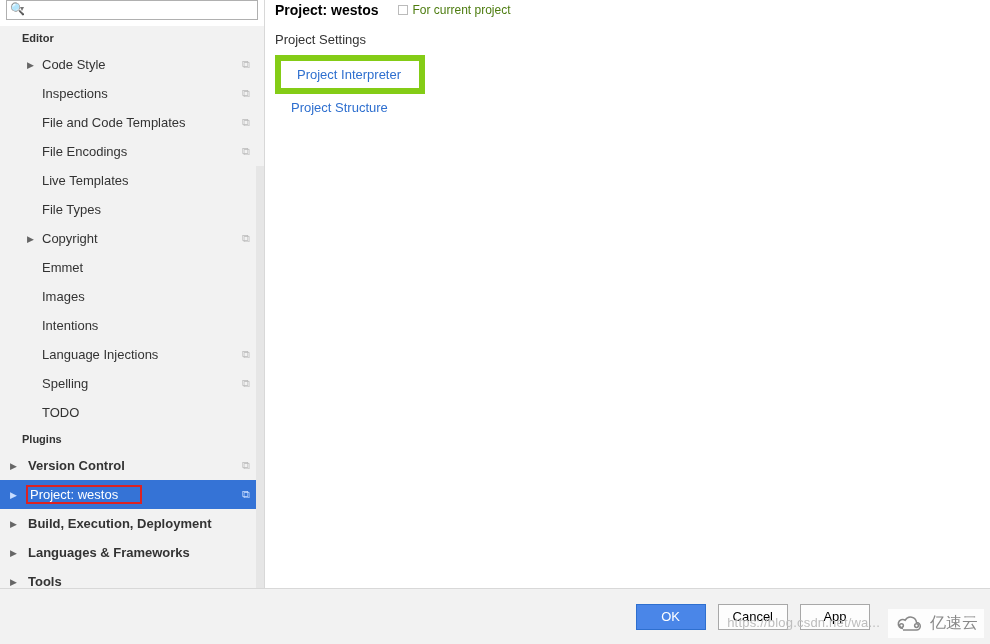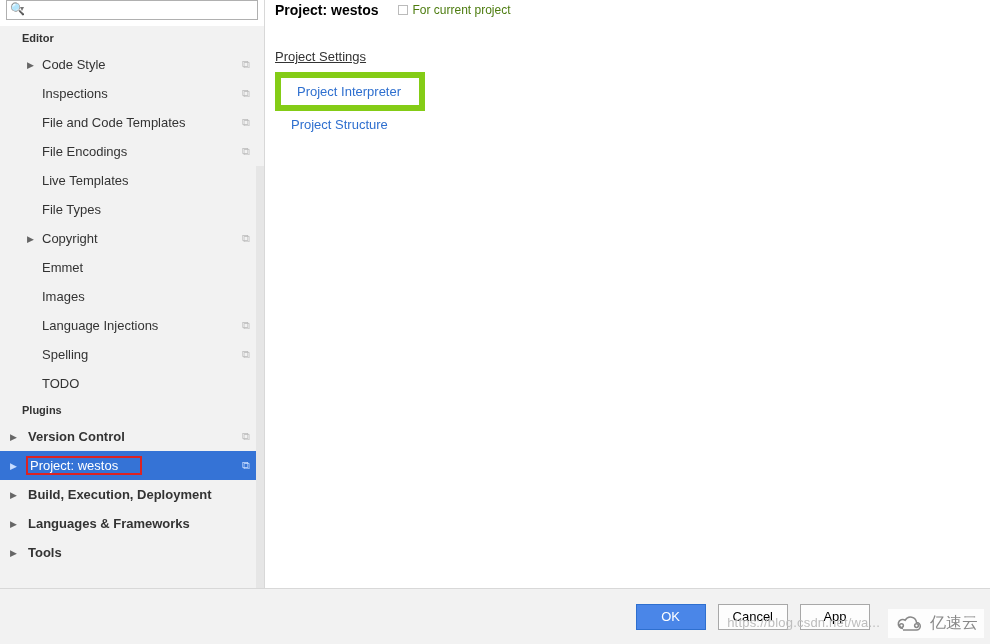--- a/index.html
+++ b/index.html
@@ -30,21 +30,21 @@
     
     .sb-scrollind { position:absolute; right:0; top:140px; width:8px; height:460px; background:#e6e6e6; }
     
     
     .main { flex:1; padding: 0 0 0 10px; position:relative; }
     .crumb { display:flex; align-items:center; gap:20px; height:20px; }
     .crumb-title { font-weight:bold; font-size:14px; }
     .crumb-sub { color:#4d7c0f; font-size:12px; display:flex; align-items:center; gap:4px; }
     .crumb-icon { width:10px;height:10px;border:1px solid #bbb;display:inline-block; }
     
-    .ps-head { margin-top:29px; font-size:13px; color:#333;text-decoration:underline; }
+    .ps-head { margin-top:12px; font-size:13px; color:#333; }
     .ps-links { margin-top:8px; }
     .ps-link { display:block; padding:6px 0 6px 16px; color:#2e6fcf; font-size:13px; text-decoration:none; }
     .ps-link.boxed { border:6px solid #84cc16; width:150px; }
     
     
     .bottom { position:absolute; left:0; right:0; bottom:0; height:56px; background:#f2f2f2; border-top:1px solid #d8d8d8; display:flex; align-items:center; justify-content:flex-end; padding-right:120px; gap:12px; }
     .btn { height:26px; min-width:70px; padding:0 14px; border:1px solid #a8a8a8; background:#fdfdfd; font-size:13px; cursor:pointer; }
     .btn.primary { background:#4a86e8; border-color:#2e6fcf; color:#fff; }
     .url-overlay { position:absolute; right:110px; bottom:14px; color:#bdbdbd; font-size:13px; letter-spacing:.2px; pointer-events:none; }
     
@@ -112,20 +112,25 @@
             <span class="lbl">Emmet</span>
             <span class="ci "></span>
           </div>
           <div class="item sub indent">
             <span class="caret"></span>
             <span class="lbl">Images</span>
             <span class="ci "></span>
           </div>
           <div class="item sub indent">
             <span class="caret"></span>
+            <span class="lbl">Intentions</span>
+            <span class="ci "></span>
+          </div>
+          <div class="item sub indent">
+            <span class="caret"></span>
             <span class="lbl">Language Injections</span>
             <span class="ci copy-icon"></span>
           </div>
           <div class="item sub indent">
             <span class="caret"></span>
             <span class="lbl">Spelling</span>
             <span class="ci copy-icon"></span>
           </div>
           <div class="item sub indent">
             <span class="caret"></span>

